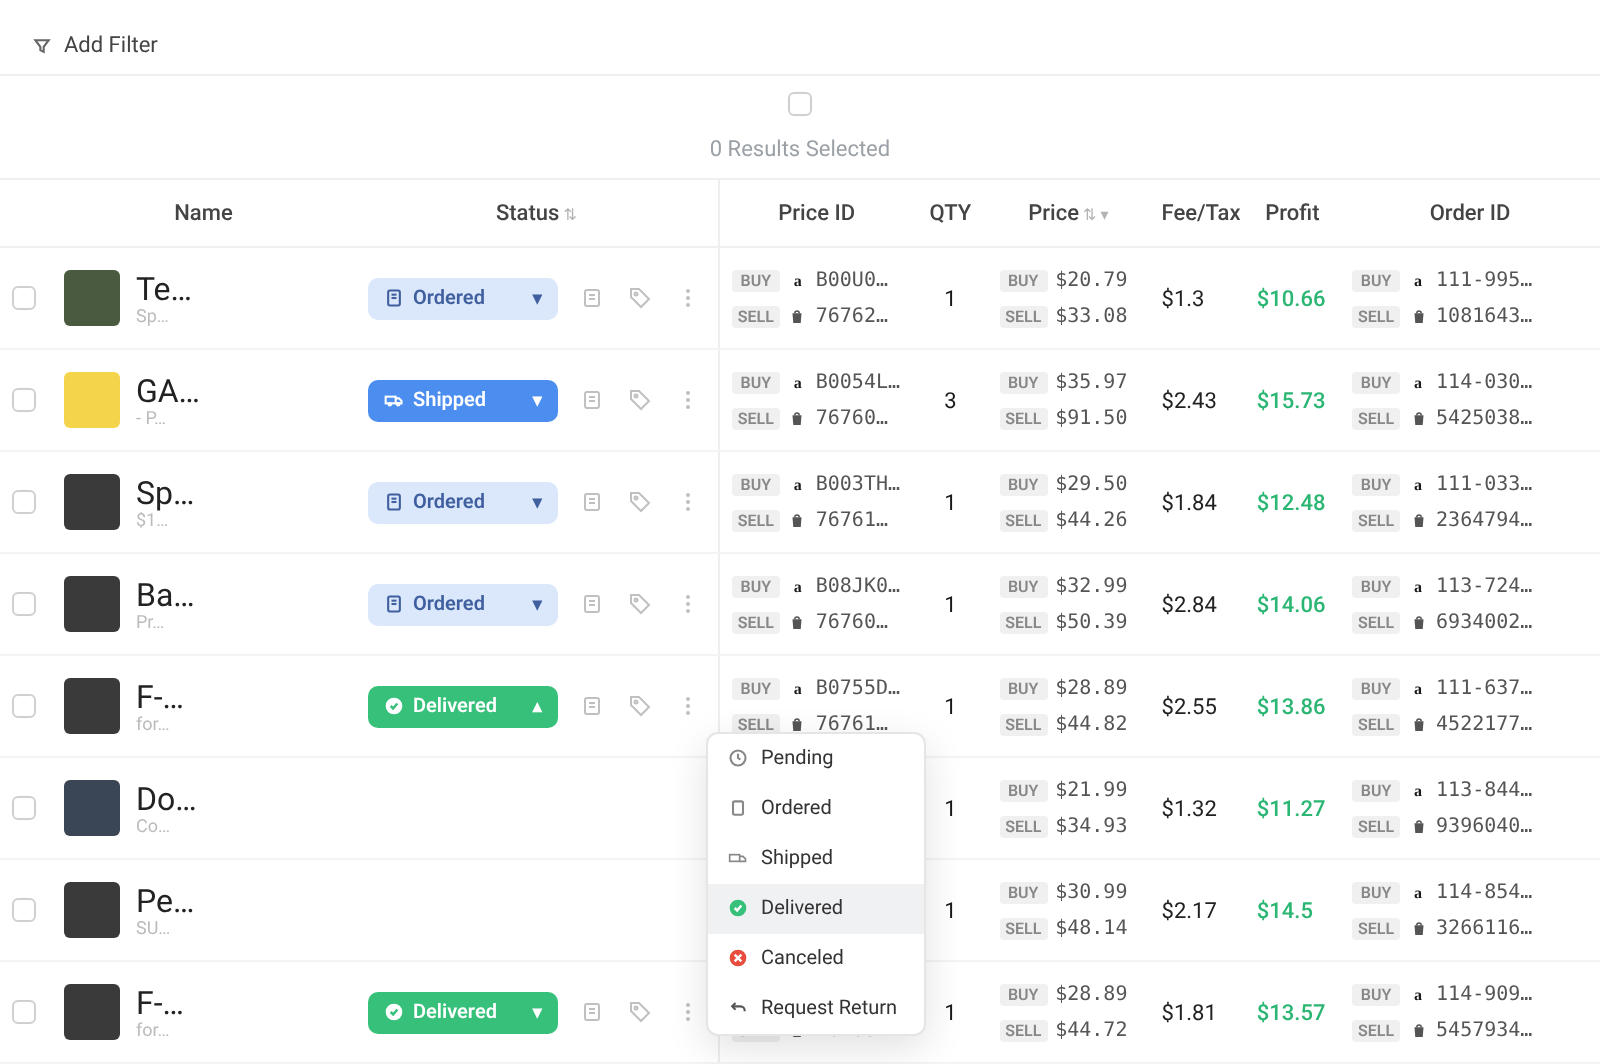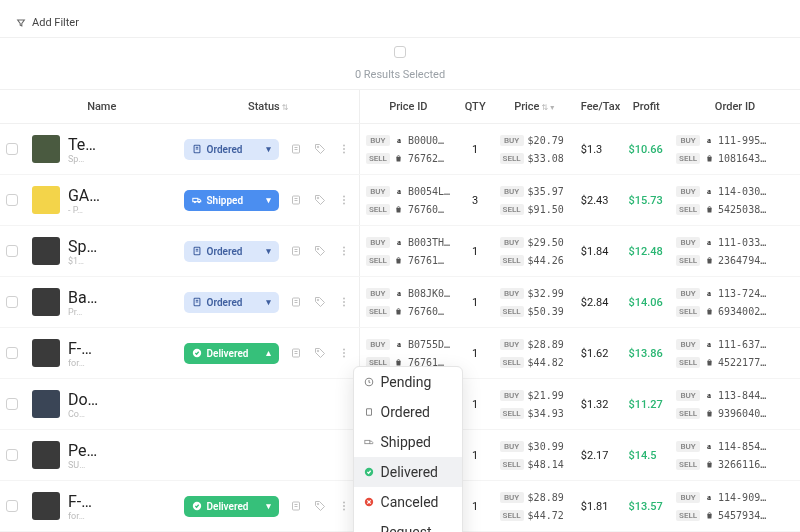--- a/index.html
+++ b/index.html
@@ -134,21 +134,21 @@
     background: #fff;
     border: 1px solid #e5e5e5;
     border-radius: 6px;
     box-shadow: 0 6px 20px rgba(0,0,0,0.12);
     width: 110px;
     z-index: 100;
     overflow:hidden;
   }
   .dropdown .opt {
     padding: 7px 10px;
-    font-size: 14px;
+    font-size: 10px;
     display:flex;
     align-items:center;
     gap:7px;
     color:#333;
     cursor:pointer;
   }
   .dropdown .opt.selected { background:#f0f1f3;}
   .sort-caret { opacity:0.4; font-size:8px; margin-left:2px;}
   svg { display:block; }
 </style>
@@ -771,21 +771,21 @@
     <div class="buysell-row">
               <span class="tag-buy">BUY</span>
               <span class="mono">$28.89</span>
             </div>
     <div class="buysell-row">
               <span class="tag-sell">SELL</span>
               <span class="mono">$44.82</span>
             </div>
   </div>
         </td>
-    <td class="fee">$1.62</td>
+    <td class="fee">$2.55</td>
     <td class="profit">$13.86</td>
     <td>
           <div class="stack">
     <div class="buysell-row">
               <span class="tag-buy">BUY</span>
               <span class="plat-icon">
                 <b style="font-family:Georgia">a</b>
               </span>
               <span class="mono">111-637…</span>
             </div>

